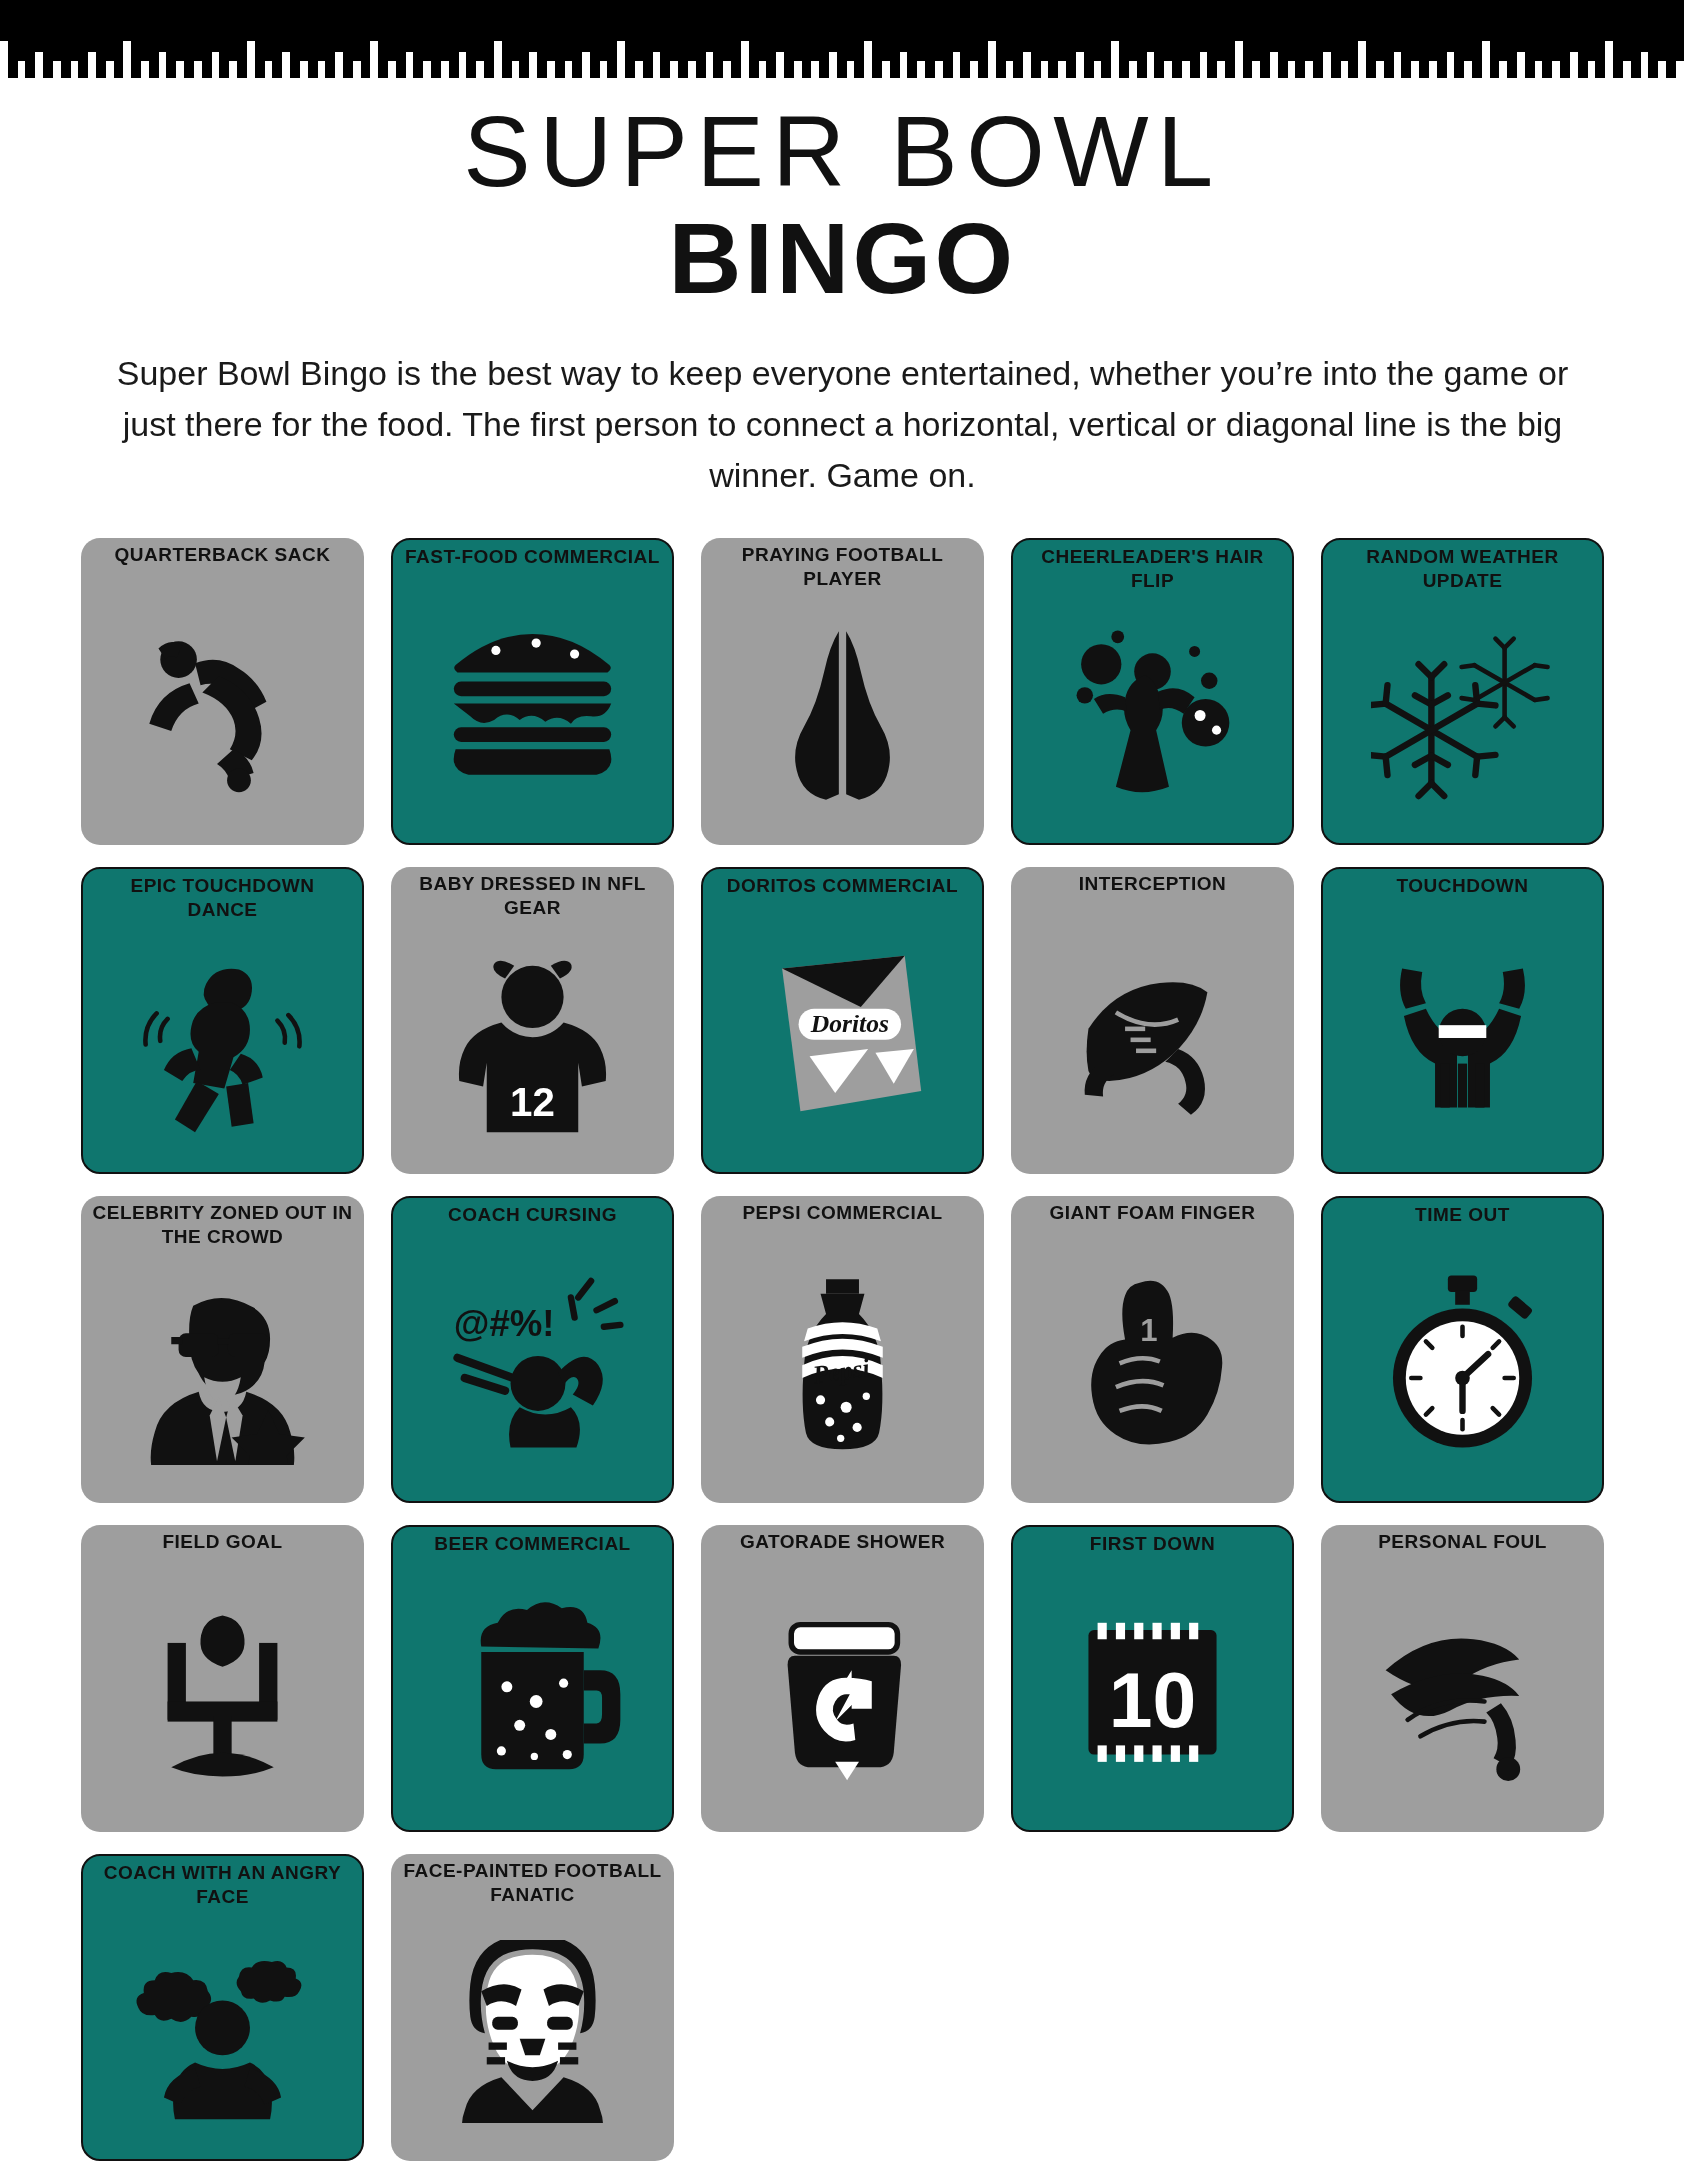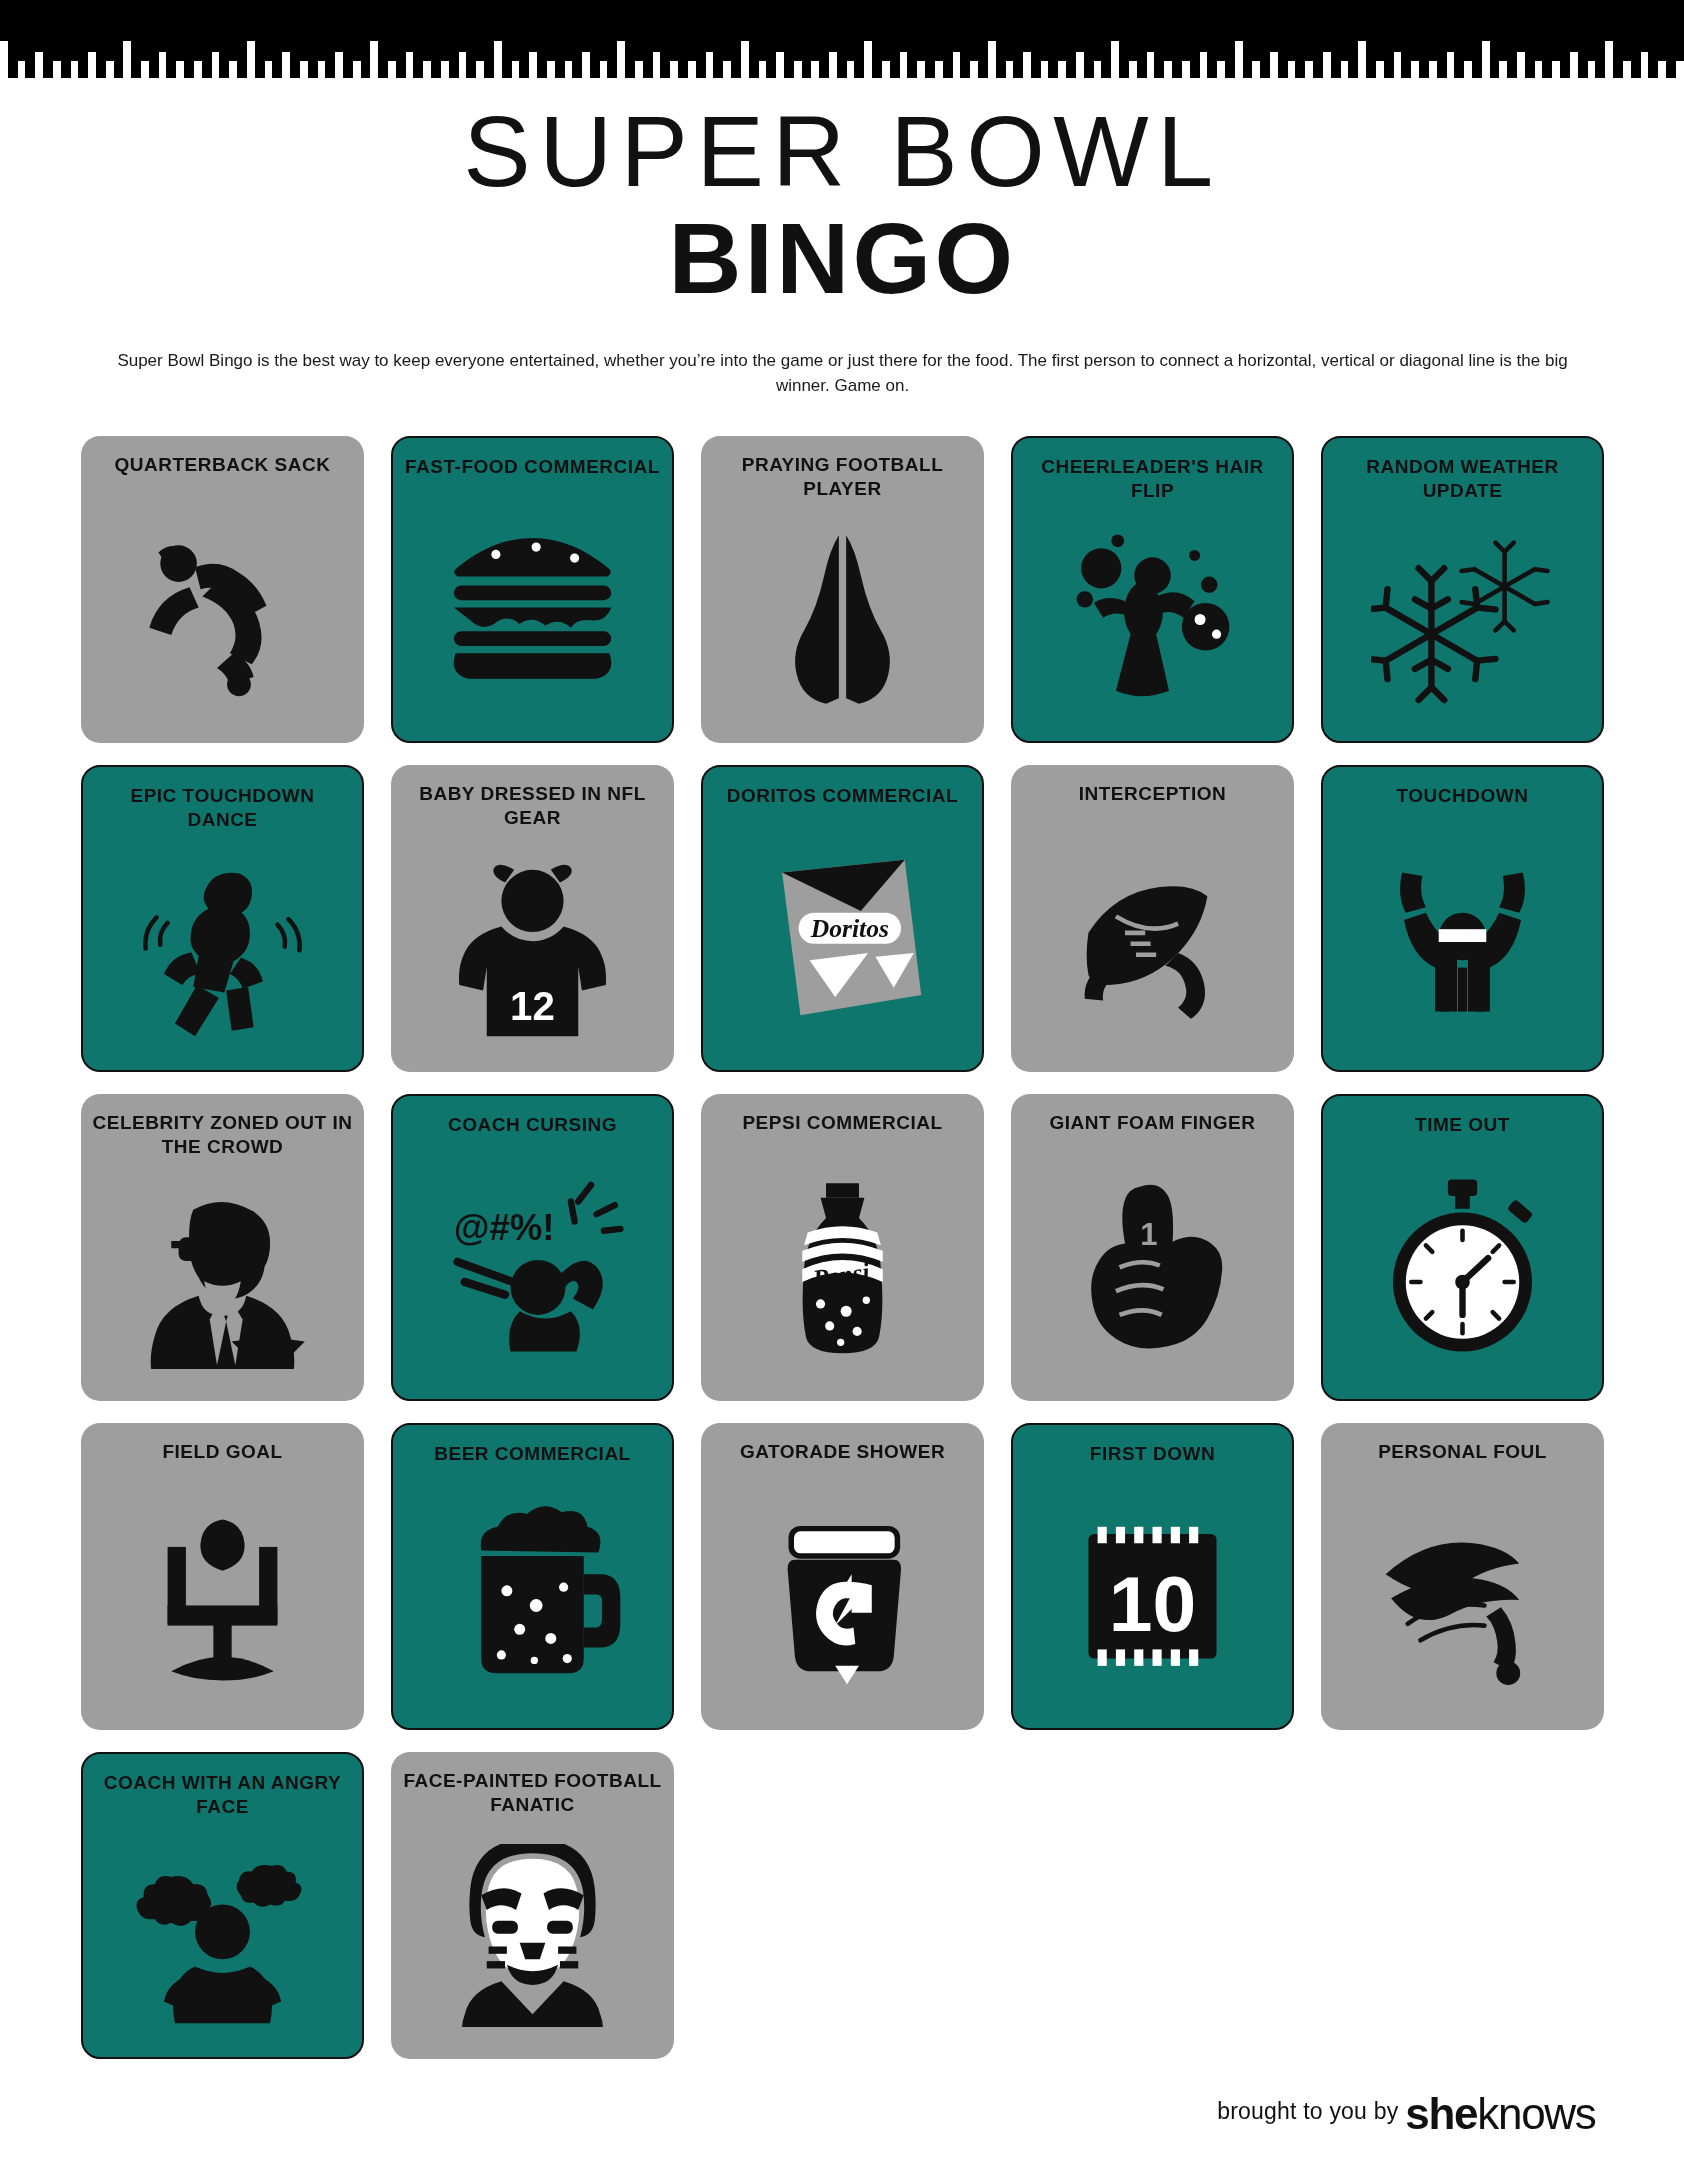--- a/index.html
+++ b/index.html
@@ -54,42 +54,42 @@
     font-size: 101px;
     letter-spacing: 3.4px;
     font-weight: 800;
     line-height: 1.0;
     margin-top: 3.4px;
   }
   .intro {
     margin: 39px auto 0 auto;
     max-width: 1482px;
     text-align: center;
-    font-size: 17px;
+    font-size: 34px;
     line-height: 1.5;
     color: #1a1a1a;
     font-family: "Liberation Sans", sans-serif;
   }
 
   
   .grid {
     margin-top: 37px;
     display: grid;
     grid-template-columns: repeat(5, 1fr);
     grid-auto-rows: 307px;
     gap: 22px 27px;
   }
   .cell {
     border-radius: 19px;
     position: relative;
     overflow: hidden;
     display: flex;
     flex-direction: column;
     align-items: center;
-    padding-top: 17px;
+    padding-top: 5px;
   }
   .cell.gray { background: #9e9e9e; }
   .cell.white { background: #0f766e; border: 2.6px solid #111; }
   .cell.gray .label { color: #111; }
   .label {
     font-size: 19px;
     font-weight: 800;
     letter-spacing: 0.5px;
     text-align: center;
     line-height: 1.25;

